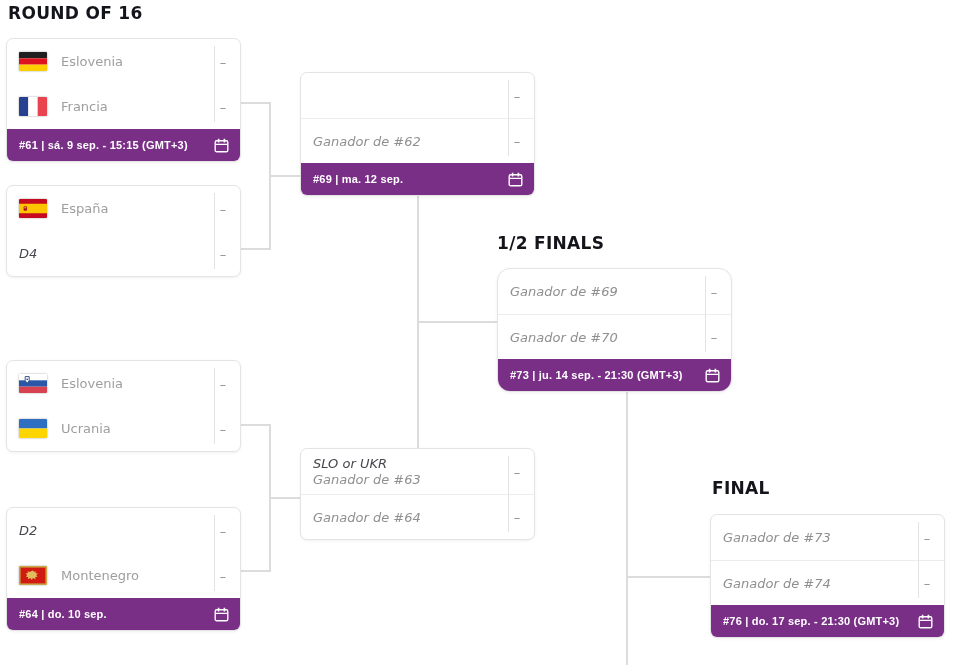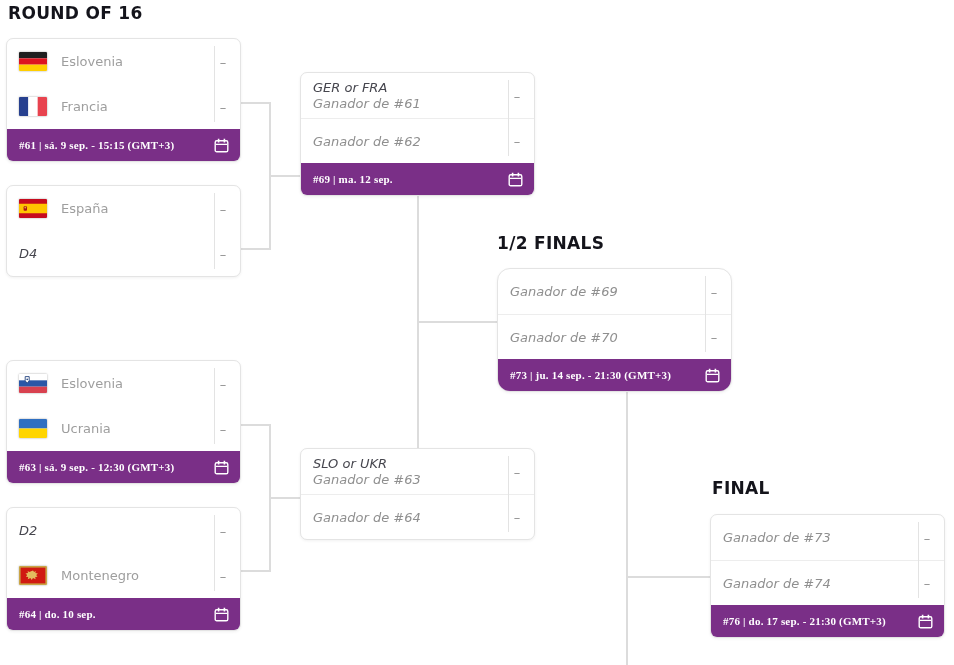--- a/index.html
+++ b/index.html
@@ -36,21 +36,21 @@
   .ph   { font-size:13px; font-style:italic; color:#8f8f8f; white-space:nowrap; }
   .ph-dark { font-size:13px; font-style:italic; color:#46464e; white-space:nowrap; }
   .stack { display:flex; flex-direction:column; justify-content:center; line-height:16px; }
   .score {
     position:absolute; right:8px; top:50%; transform:translateY(-50%);
     width:18px; text-align:center; color:#8c8c8c; font-size:13px;
   }
   .match-footer {
     height:32px; background:#7a2f87; display:flex; align-items:center;
     padding:0 11px 0 12px; color:#ffffff;
-    font-family:Liberation Serif, serif; font-size:11px; font-weight:700;
+    font-family:Liberation Sans, sans-serif; font-size:11px; font-weight:700;
     letter-spacing:.2px;
   }
   .footer-label { flex:1; white-space:nowrap; overflow:hidden; }
   .cal-btn { width:16px; height:16px; display:flex; align-items:center; justify-content:center; cursor:pointer; }
 </style>
 </head>
 <body>
 
 <div class="line" style="left:240px;top:102px;width:31px;height:2px;"></div>
 <div class="line" style="left:240px;top:248px;width:31px;height:2px;"></div>
@@ -144,31 +144,20 @@
     <div class="slot">
       <svg class="flag" viewBox="0 0 28 19">
         <rect width="28" height="9.5" y="0" fill="#2f6fc1"></rect>
         <rect width="28" height="9.5" y="9.5" fill="#ffd500"></rect>
       </svg>
       <span class="team">Ucrania</span>
       <span class="score">–</span>
     </div>
     <div class="vdiv"></div>
   </div>
-  <div class="match-footer">
-    <span class="footer-label">#63 | sá. 9 sep. - 12:30 (GMT+3)</span>
-    <span class="cal-btn">
-      <svg width="15" height="15" viewBox="0 0 15 15">
-        <rect x="1.2" y="2.8" width="12.6" height="11" rx="1.6" fill="none" stroke="#fff" stroke-width="1.4"></rect>
-        <line x1="4.6" y1="0.7" x2="4.6" y2="4.4" stroke="#fff" stroke-width="1.6"></line>
-        <line x1="10.4" y1="0.7" x2="10.4" y2="4.4" stroke="#fff" stroke-width="1.6"></line>
-        <line x1="2" y1="6.4" x2="13" y2="6.4" stroke="#fff" stroke-width="1.1"></line>
-      </svg>
-    </span>
-  </div>
 </div>
 
 <div class="match" style="left:6px;top:507px;">
   <div class="match-body">
     <div class="slot">
       <span class="ph-dark">D2</span>
       <span class="score">–</span>
     </div>
     <div class="slot">
       <svg class="flag" viewBox="0 0 28 19">
@@ -190,24 +179,20 @@
         <line x1="10.4" y1="0.7" x2="10.4" y2="4.4" stroke="#fff" stroke-width="1.6"></line>
         <line x1="2" y1="6.4" x2="13" y2="6.4" stroke="#fff" stroke-width="1.1"></line>
       </svg>
     </span>
   </div>
 </div>
 
 <div class="match ph-card" style="left:300px;top:72px;">
   <div class="match-body">
     <div class="slot">
-      <div class="stack">
-        <span class="ph-dark">GER or FRA</span>
-        <span class="ph">Ganador de #61</span>
-      </div>
       <span class="score">–</span>
     </div>
     <div class="slot">
       <span class="ph">Ganador de #62</span>
       <span class="score">–</span>
     </div>
     <div class="vdiv"></div>
   </div>
   <div class="match-footer">
     <span class="footer-label">#69 | ma. 12 sep.</span>

